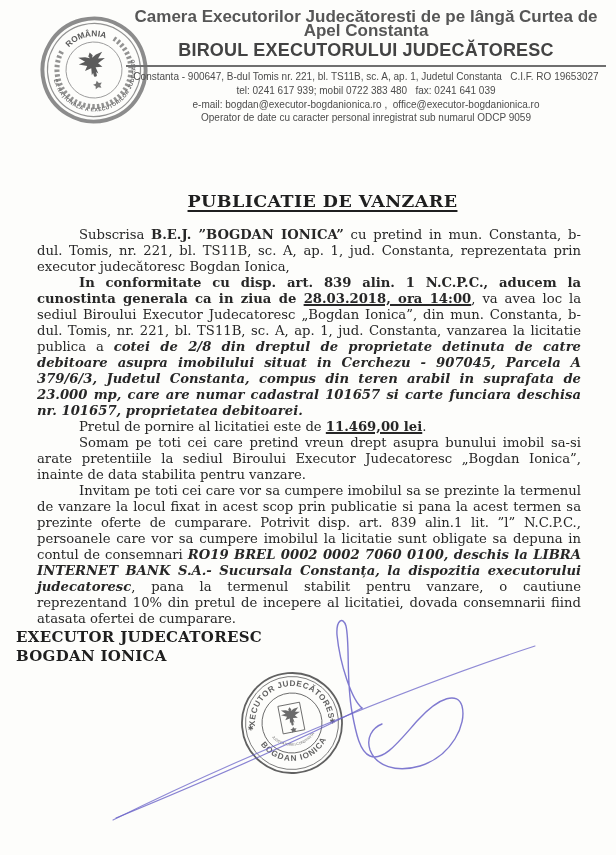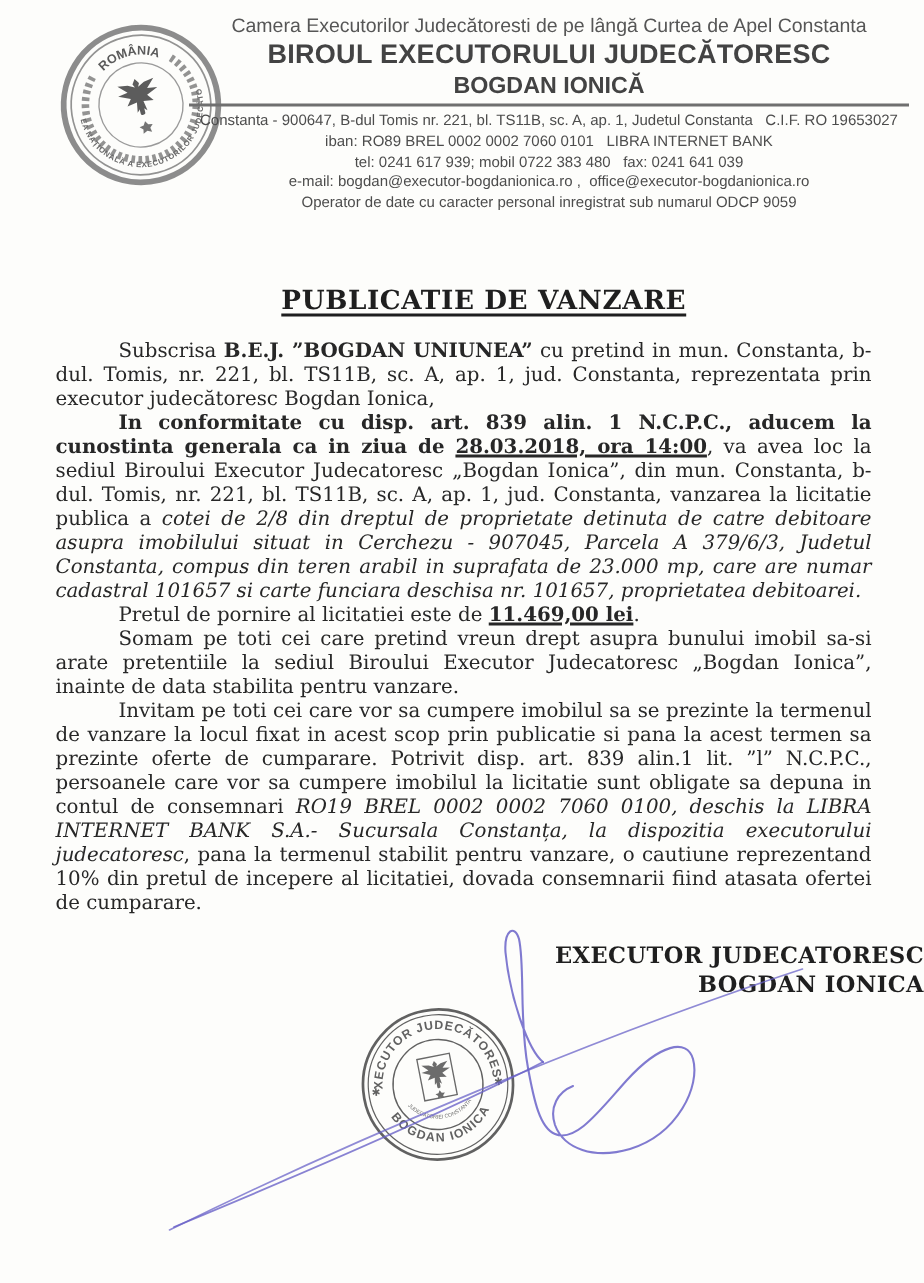--- a/index.html
+++ b/index.html
@@ -6,45 +6,45 @@
   .page{
     position:relative;width:616px;height:855px;margin:0 auto;
     background:#fdfdfb;overflow:hidden;
     font-family:"DejaVu Serif",serif;color:#262626;
   }
   
   .header-text{
     position:absolute;left:126px;top:10px;width:480px;text-align:center;
     font-family:"Liberation Sans",sans-serif;color:#4a4a4a;
   }
-  .camera-line{font-size:13px;line-height:14px;color:#565656;}
+  .camera-line{font-size:17px;line-height:14px;color:#565656;font-weight:bold;}
   .office-title{font-size:18px;line-height:24px;font-weight:bold;color:#434343;letter-spacing:.2px;}
   .office-name{font-size:15.5px;line-height:17px;font-weight:bold;color:#434343;margin-top:1px;}
   .header-rule{border-bottom:2px solid #6f6f6f;margin:3px 0 3px 0;}
   .contact-line{font-size:10px;line-height:13.8px;color:#4c4c4c;}
   .seal-svg{position:absolute;left:38px;top:14px;}
   
   .doc-title{
     position:absolute;top:191px;left:0;right:0;text-align:center;
     font-size:17.5px;font-weight:bold;letter-spacing:.4px;color:#1f1f1f;
     text-decoration:underline;text-decoration-thickness:1.5px;text-underline-offset:3px;padding-left:29px;
   }
   
   .doc-body{
     position:absolute;left:37px;top:227px;width:544px;
     font-size:13.2px;line-height:16px;text-align:justify;color:#272727;
   }
   .para{margin:0;text-indent:42px;}
   .run-normal{}
   .run-bold{font-weight:bold;}
   .run-bold-underline{font-weight:bold;text-decoration:underline;text-decoration-thickness:1.5px;}
-  .run-bold-italic{font-weight:normal;font-style:italic;}
+  .run-bold-italic{font-weight:bold;font-style:italic;}
   
   .sig-block{
-    position:absolute;top:628px;left:16px;right:0;text-align:right;
+    position:absolute;top:628px;left:16px;right:0;text-align:left;
     font-weight:bold;font-size:15px;line-height:19px;color:#1f1f1f;letter-spacing:.3px;
   }
   .stamp-svg{position:absolute;left:240px;top:671px;z-index:2;}
   .ink-svg{position:absolute;left:80px;top:606px;z-index:3;}
 </style>
 </head>
 <body>
 
 <div class="page">
 
@@ -69,33 +69,31 @@
         <path d="M50,34 l2,3 -1,2 4,-2 6,-1 -5,5 6,1 -7,3 3,4 -6,-1 1,6 -3,-3 -3,3 1,-6 -6,1 3,-4 -7,-3 6,-1 -5,-5 6,1 4,2 -1,-2 z"></path>
         <rect x="48.6" y="50" width="2.8" height="6" rx="1"></rect>
         <path d="M50,60 l1.4,2.2 2.6,.4 -1.9,1.9 .5,2.5 -2.6,-1.2 -2.6,1.2 .5,-2.5 -1.9,-1.9 2.6,-.4 z" opacity=".85"></path>
       </g>
     </g>
   </svg>
 
   <div class="header-text">
     <div class="camera-line">Camera Executorilor Judecătoresti de pe lângă Curtea de Apel Constanta</div>
     <div class="office-title">BIROUL EXECUTORULUI JUDECĂTORESC</div>
-    <div class="office-name">BOGDAN IONICĂ</div>
     <div class="header-rule"></div>
     <div class="contact-line">Constanta - 900647, B-dul Tomis nr. 221, bl. TS11B, sc. A, ap. 1, Judetul Constanta&nbsp;&nbsp;&nbsp;C.I.F. RO 19653027</div>
-    <div class="contact-line">iban: RO89 BREL 0002 0002 7060 0101&nbsp;&nbsp;&nbsp;LIBRA INTERNET BANK</div>
     <div class="contact-line">tel: 0241 617 939; mobil 0722 383 480&nbsp;&nbsp;&nbsp;fax: 0241 641 039</div>
     <div class="contact-line">e-mail: bogdan@executor-bogdanionica.ro ,&nbsp;&nbsp;office@executor-bogdanionica.ro</div>
     <div class="contact-line">Operator de date cu caracter personal inregistrat sub numarul ODCP 9059</div>
   </div>
 
   <div class="doc-title">PUBLICATIE DE VANZARE</div>
 
   <div class="doc-body">
-      <p class="para"><span class="run-normal">Subscrisa </span><span class="run-bold">B.E.J. ”BOGDAN UNIUNEA”</span><span class="run-normal"> cu pretind in mun. Constanta, b-dul. Tomis, nr. 221, bl. TS11B, sc. A, ap. 1, jud. Constanta, reprezentata prin executor judecătoresc Bogdan Ionica,</span></p>
+      <p class="para"><span class="run-normal">Subscrisa </span><span class="run-bold">B.E.J. ”BOGDAN IONICA”</span><span class="run-normal"> cu pretind in mun. Constanta, b-dul. Tomis, nr. 221, bl. TS11B, sc. A, ap. 1, jud. Constanta, reprezentata prin executor judecătoresc Bogdan Ionica,</span></p>
       <p class="para"><span class="run-bold">In conformitate cu disp. art. 839 alin. 1 N.C.P.C., aducem la cunostinta generala ca in ziua de </span><span class="run-bold-underline">28.03.2018, ora 14:00</span><span class="run-normal">, va avea loc la sediul Biroului Executor Judecatoresc „Bogdan Ionica”, din mun. Constanta, b-dul. Tomis, nr. 221, bl. TS11B, sc. A, ap. 1, jud. Constanta, vanzarea la licitatie publica a </span><span class="run-bold-italic">cotei de 2/8 din dreptul de proprietate detinuta de catre debitoare asupra imobilului situat in Cerchezu - 907045, Parcela A 379/6/3, Judetul Constanta, compus din teren arabil in suprafata de 23.000 mp, care are numar cadastral 101657 si carte funciara deschisa nr. 101657, proprietatea debitoarei.</span></p>
       <p class="para"><span class="run-normal">Pretul de pornire al licitatiei este de </span><span class="run-bold-underline">11.469,00 lei</span><span class="run-normal">.</span></p>
       <p class="para"><span class="run-normal">Somam pe toti cei care pretind vreun drept asupra bunului imobil sa-si arate pretentiile la sediul Biroului Executor Judecatoresc „Bogdan Ionica”, inainte de data stabilita pentru vanzare.</span></p>
       <p class="para"><span class="run-normal">Invitam pe toti cei care vor sa cumpere imobilul sa se prezinte la termenul de vanzare la locul fixat in acest scop prin publicatie si pana la acest termen sa prezinte oferte de cumparare. Potrivit disp. art. 839 alin.1 lit. ”l” N.C.P.C., persoanele care vor sa cumpere imobilul la licitatie sunt obligate sa depuna in contul de consemnari </span><span class="run-bold-italic">RO19 BREL 0002 0002 7060 0100, deschis la LIBRA INTERNET BANK S.A.- Sucursala Constanța, la dispozitia executorului judecatoresc</span><span class="run-normal">, pana la termenul stabilit pentru vanzare, o cautiune reprezentand 10% din pretul de incepere al licitatiei, dovada consemnarii fiind atasata ofertei de cumparare.</span></p>
     </div>
 
   <div class="sig-block">
     <div>EXECUTOR JUDECATORESC</div>
     <div>BOGDAN IONICA</div>
   </div>

